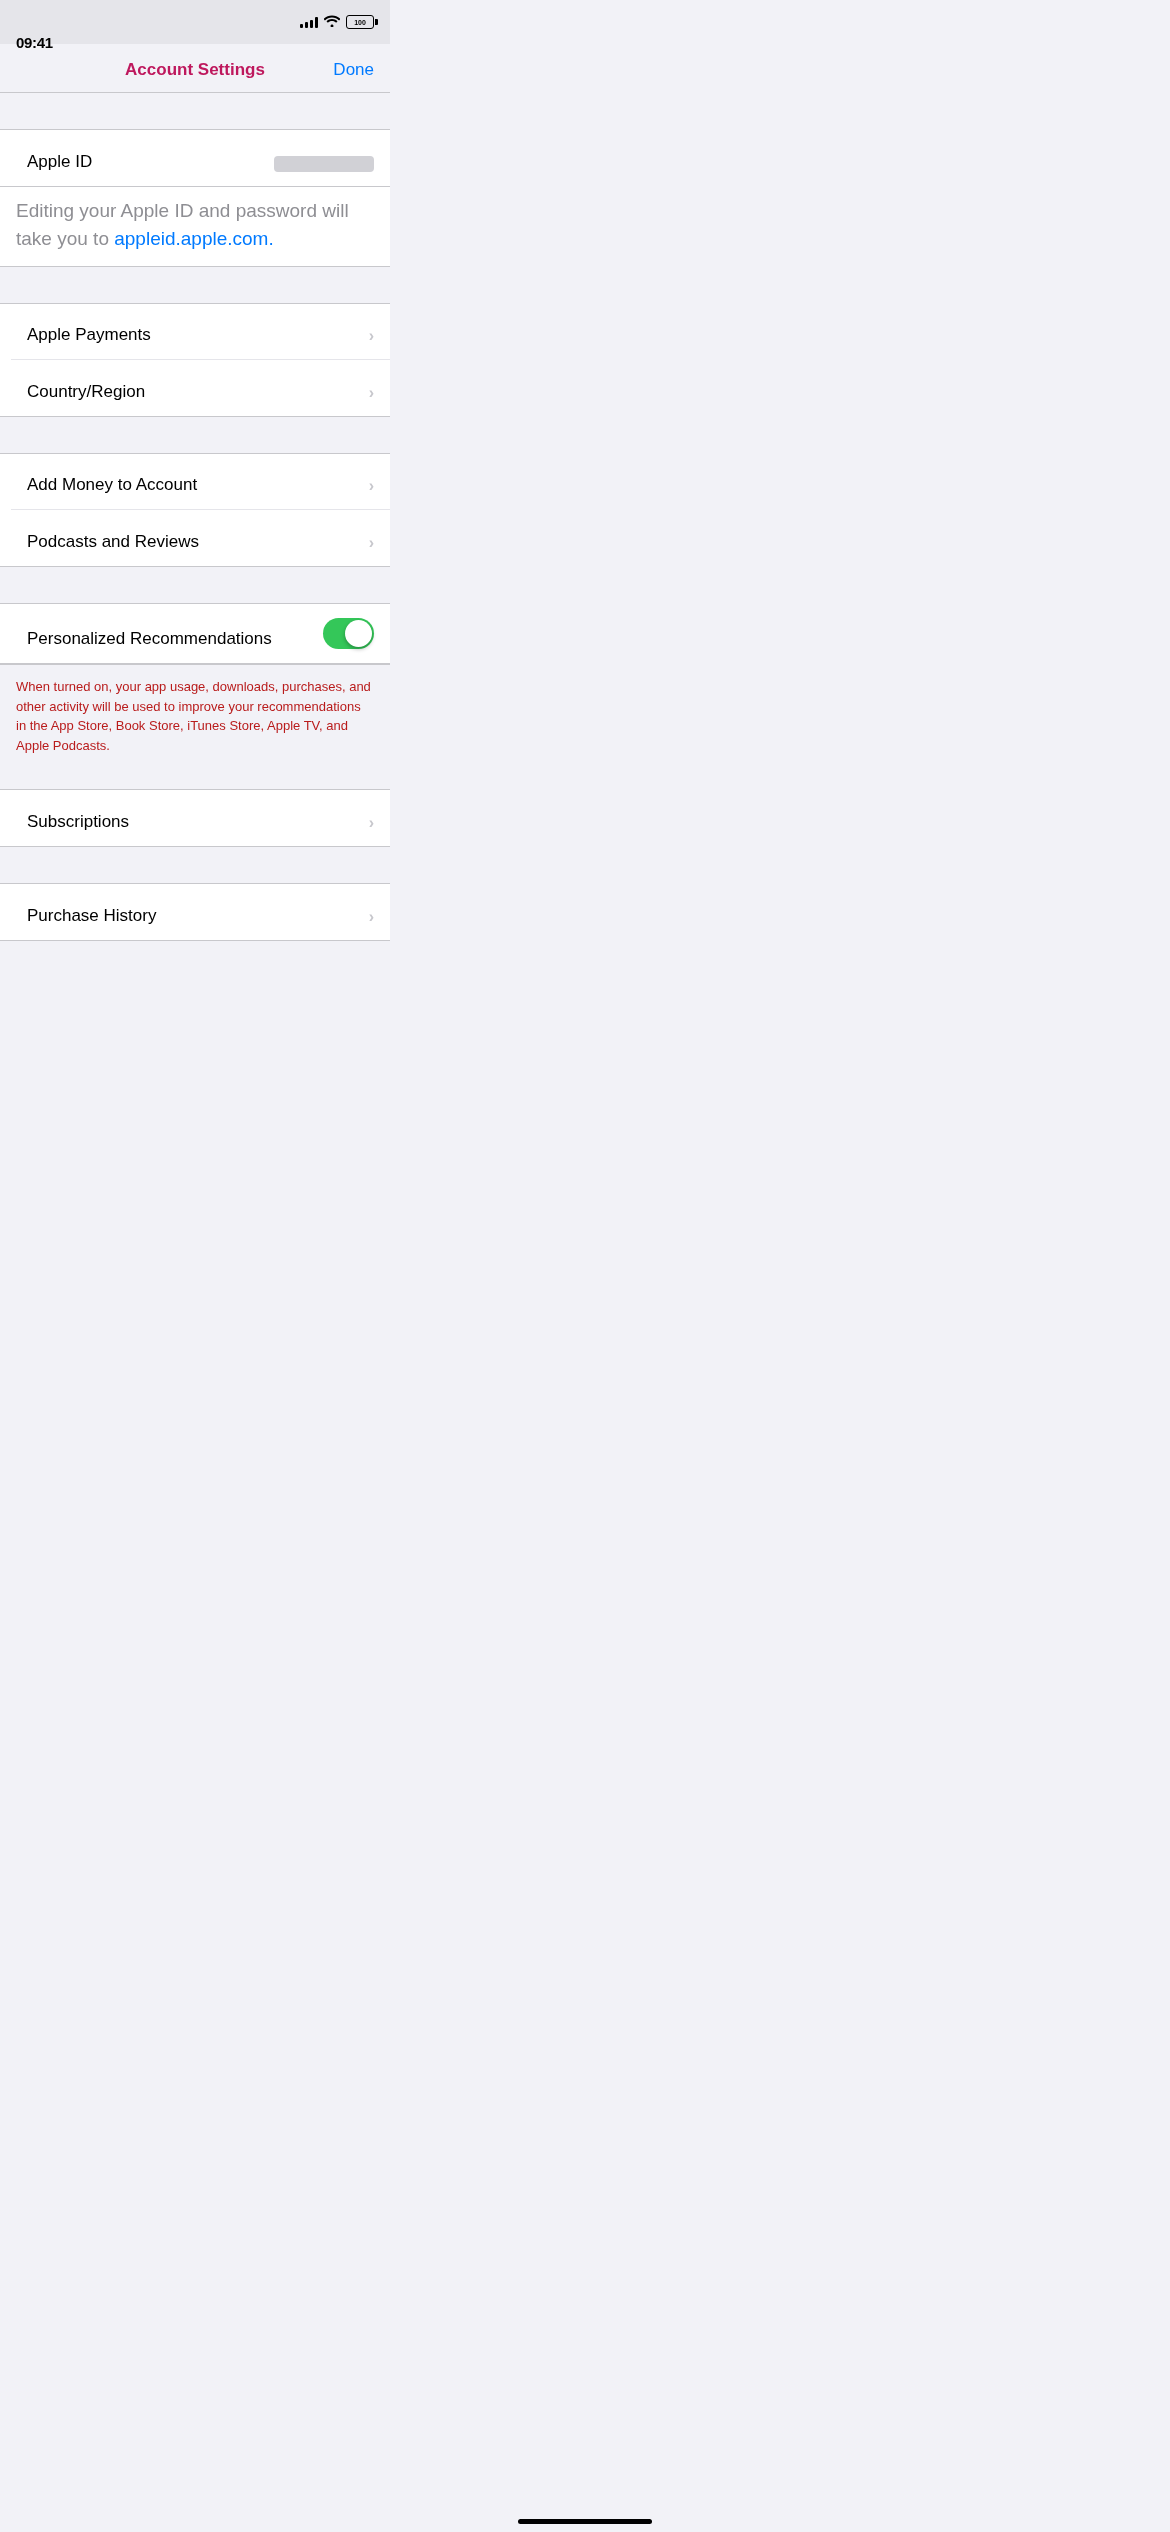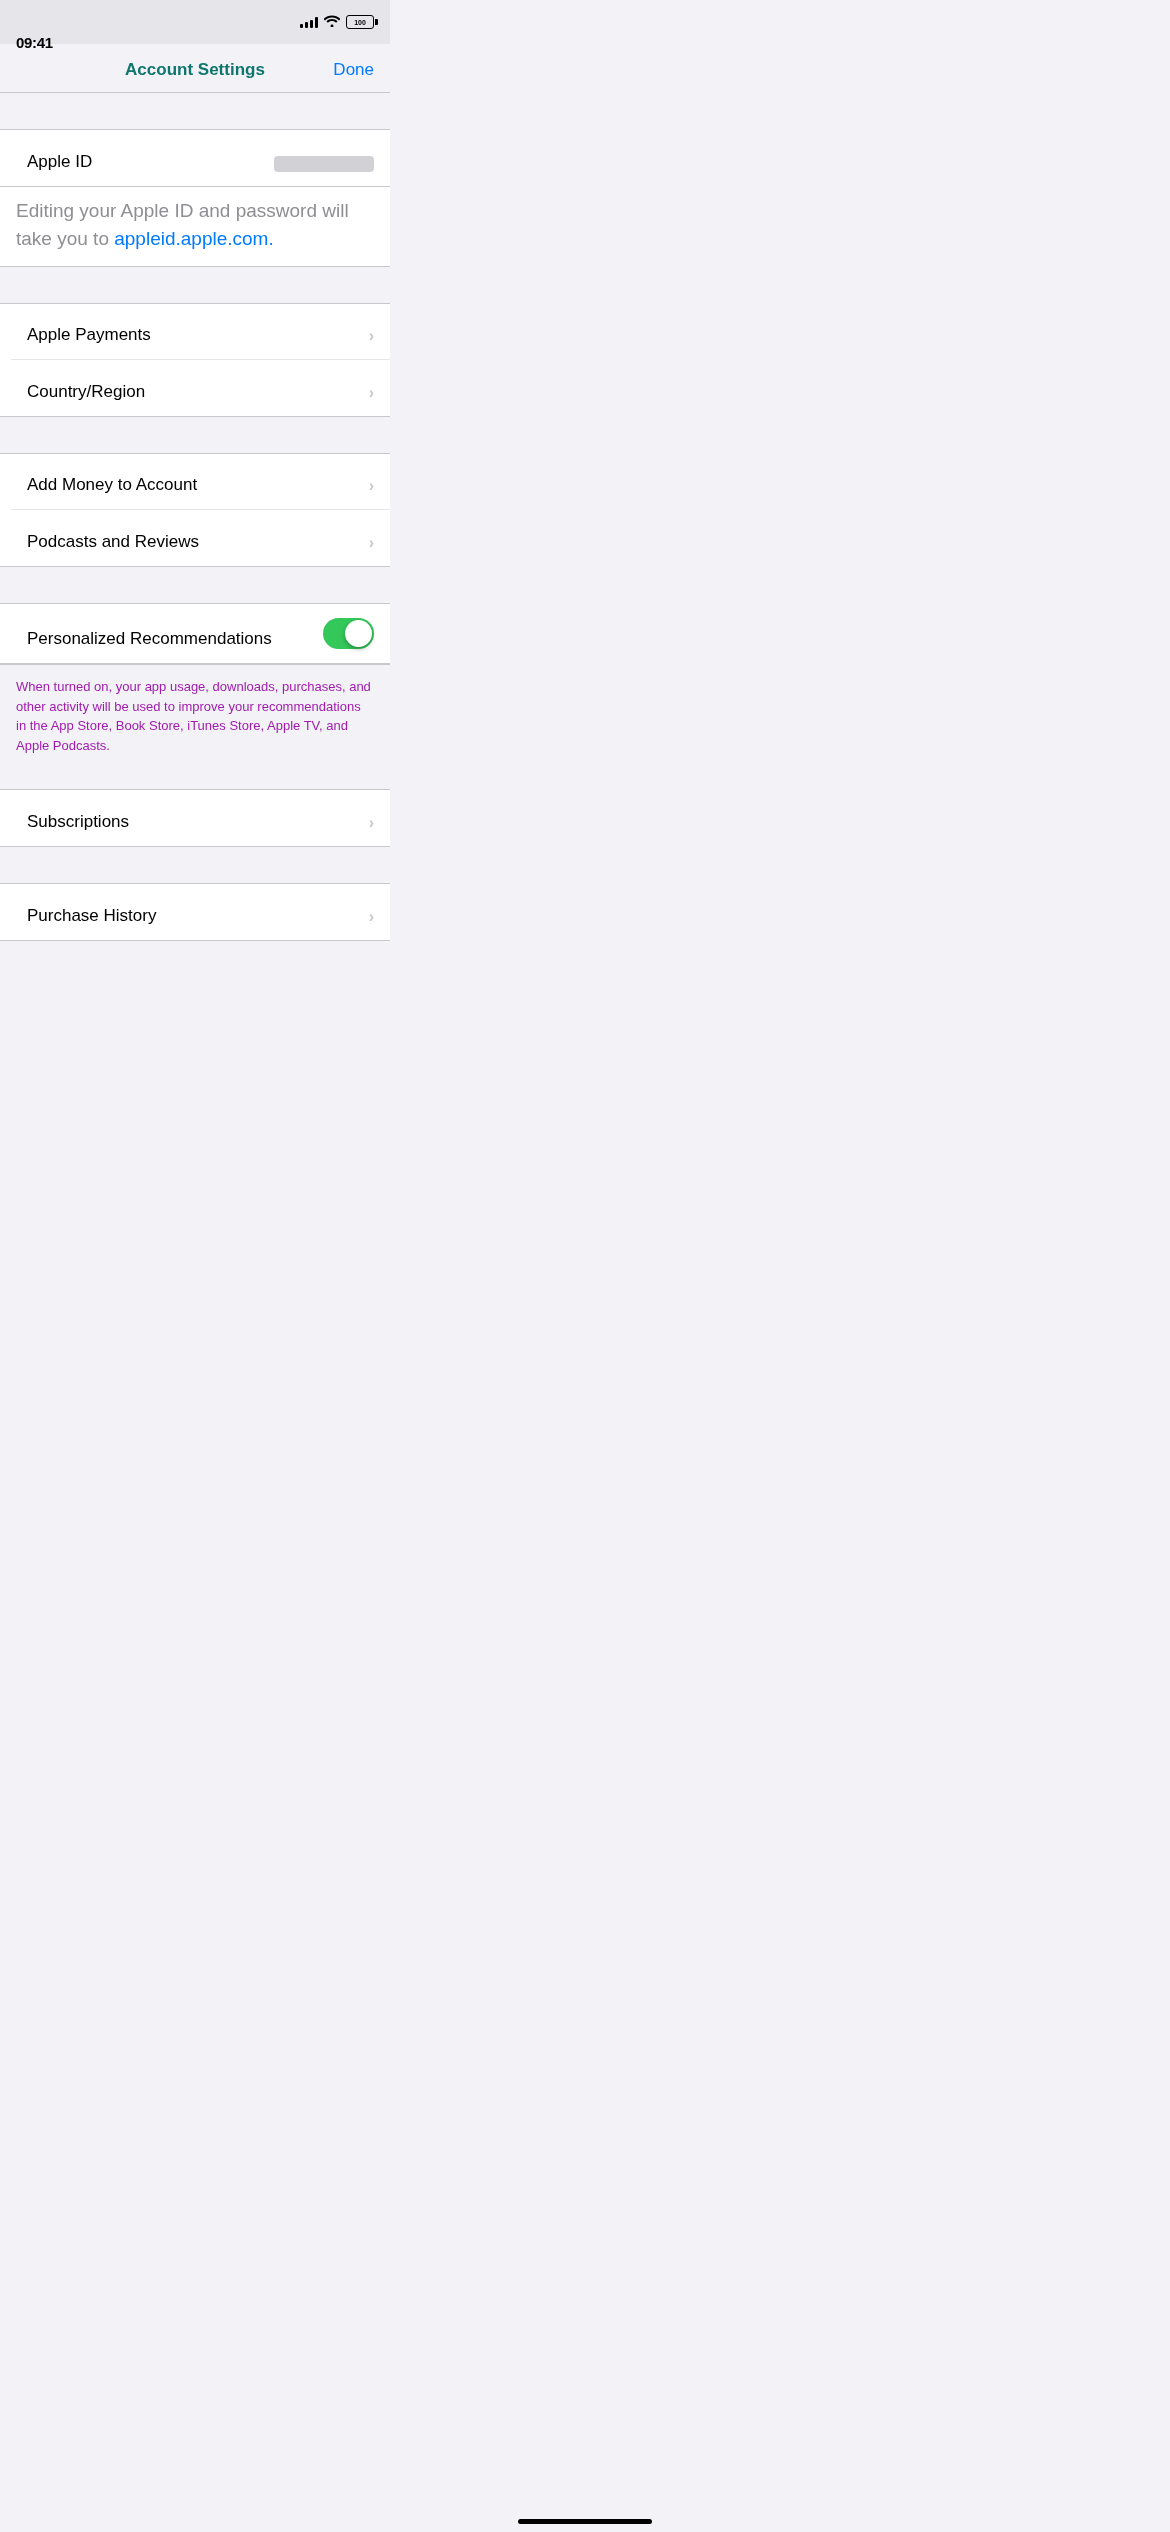--- a/index.html
+++ b/index.html
@@ -92,21 +92,21 @@
       padding: 16px 16px 12px;
       display: flex;
       align-items: center;
       justify-content: space-between;
       border-bottom: 1px solid #c8c8cc;
     }
 
     .nav-title {
       font-size: 17px;
       font-weight: 600;
-      color: #0f766e;
+      color: #be185d;
       flex: 1;
       text-align: center;
     }
 
     .nav-done {
       font-size: 17px;
       color: #007aff;
       font-weight: 400;
       cursor: pointer;
       min-width: 50px;
@@ -220,21 +220,21 @@
 
     
     .prefs-description {
       padding: 12px 16px 16px;
       background: #f2f2f7;
       border-top: 1px solid #c8c8cc;
     }
 
     .prefs-description-text {
       font-size: 13px;
-      color: #a21caf;
+      color: #b91c1c;
       line-height: 1.5;
     }
 
     
     .home-indicator {
       position: fixed;
       bottom: 8px;
       left: 50%;
       transform: translateX(-50%);
       width: 134px;

